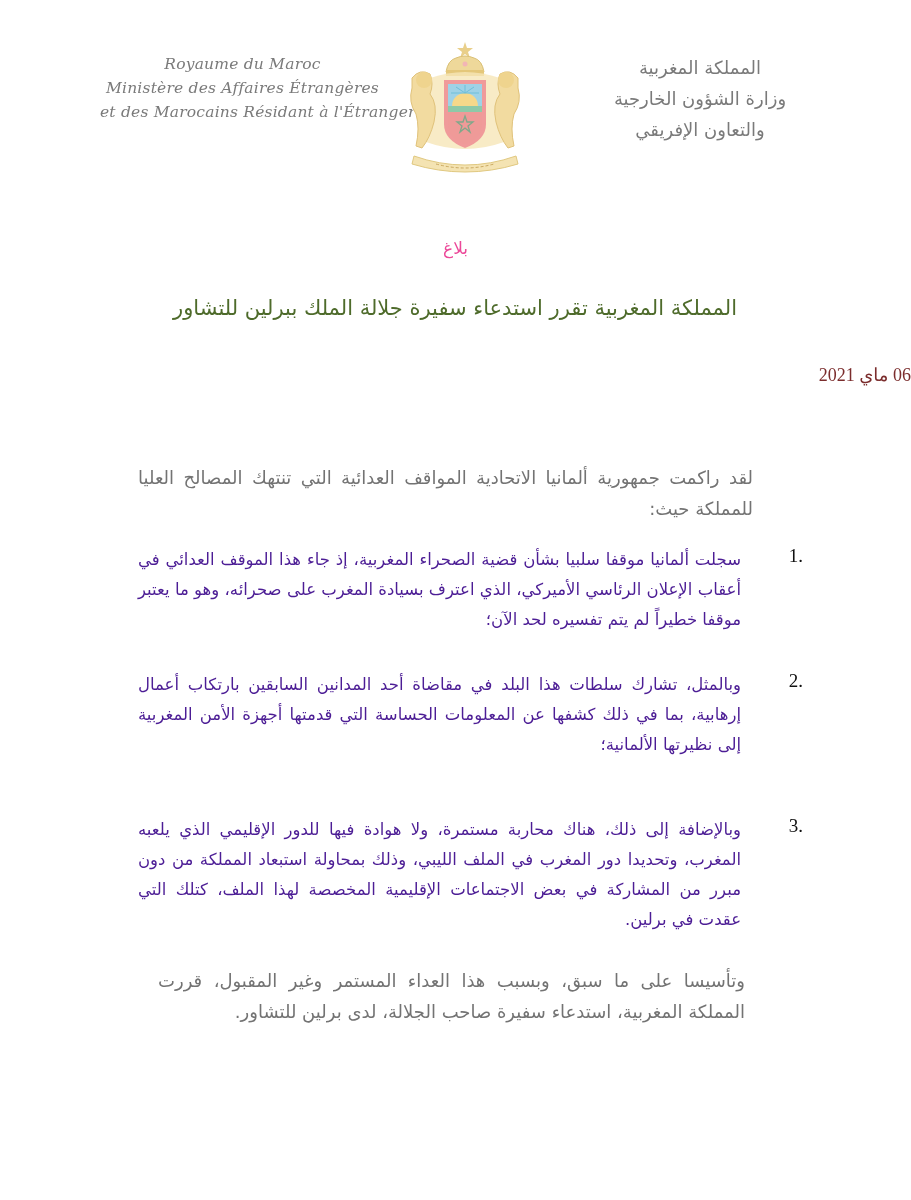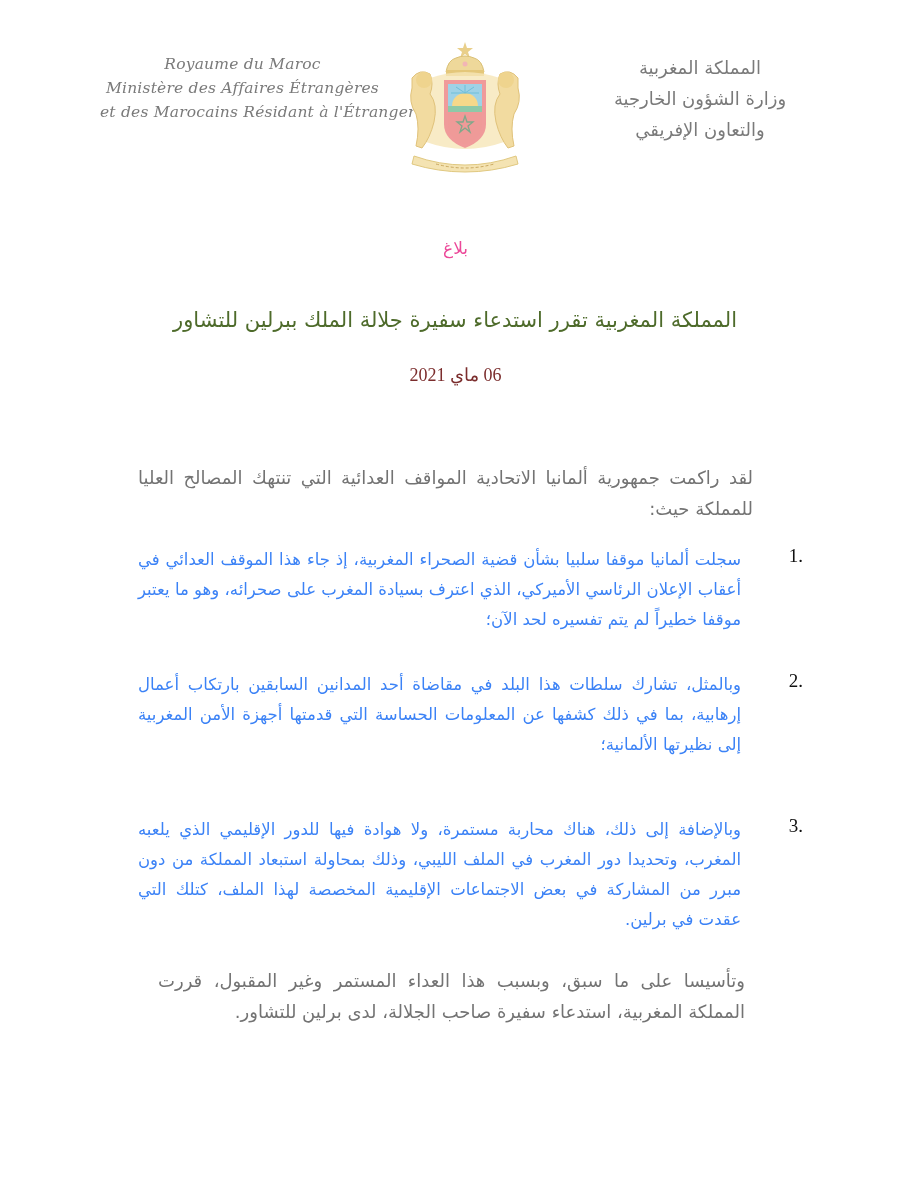--- a/index.html
+++ b/index.html
@@ -21,45 +21,45 @@
     font-family: "DejaVu Sans", sans-serif; font-size: 18px; line-height: 31px;
   }
   .letterhead-ar div { white-space: nowrap; }
 
   .doc-type {
     position: absolute; left: 0; width: 911px; top: 238px;
     text-align: center; direction: rtl; color: #ec4899;
     font-family: "DejaVu Sans", sans-serif; font-size: 17px;
   }
   .doc-title {
-    position: absolute; left: 100px; width: 710px; top: 308px;
+    position: absolute; left: 100px; width: 710px; top: 296px;
     text-align: center; direction: rtl; color: #4e6b2b;
     font-family: "DejaVu Sans", sans-serif; font-size: 21px; white-space: nowrap;
   }
   .doc-date {
     position: absolute; left: 0; width: 911px; top: 364px;
-    text-align: center; direction: rtl; color: #7b2d2d;
+    text-align: right; direction: rtl; color: #7b2d2d;
     font-family: "Liberation Serif", serif; font-size: 18px;
   }
 
   .body-text {
     position: absolute; left: 138px; width: 665px;
     direction: rtl; text-align: justify; color: #737373;
     font-family: "DejaVu Sans", sans-serif; font-size: 18px; line-height: 31px;
   }
   .intro { top: 462px; }
   .intro .first-line { padding-right: 50px; }
 
   .list-item { position: absolute; right: 108px; width: 665px; direction: rtl; }
   .list-item .num {
     position: absolute; right: 0; top: 0; width: 40px; text-align: right;
     font-family: "Liberation Serif", serif; font-size: 19px; color: #111; direction: ltr;
   }
   .list-item .txt {
-    margin-right: 62px; text-align: justify; color: #3b82f6;
+    margin-right: 62px; text-align: justify; color: #4c1d95;
     font-family: "DejaVu Sans", sans-serif; font-size: 16.5px; line-height: 30px;
   }
   .item-1 { top: 545px; }
   .item-2 { top: 670px; }
   .item-3 { top: 815px; }
 
   .conclusion { top: 965px; margin-left: 20px; }
   .conclusion .first-line { padding-right: 78px; }
 </style>
 </head>

